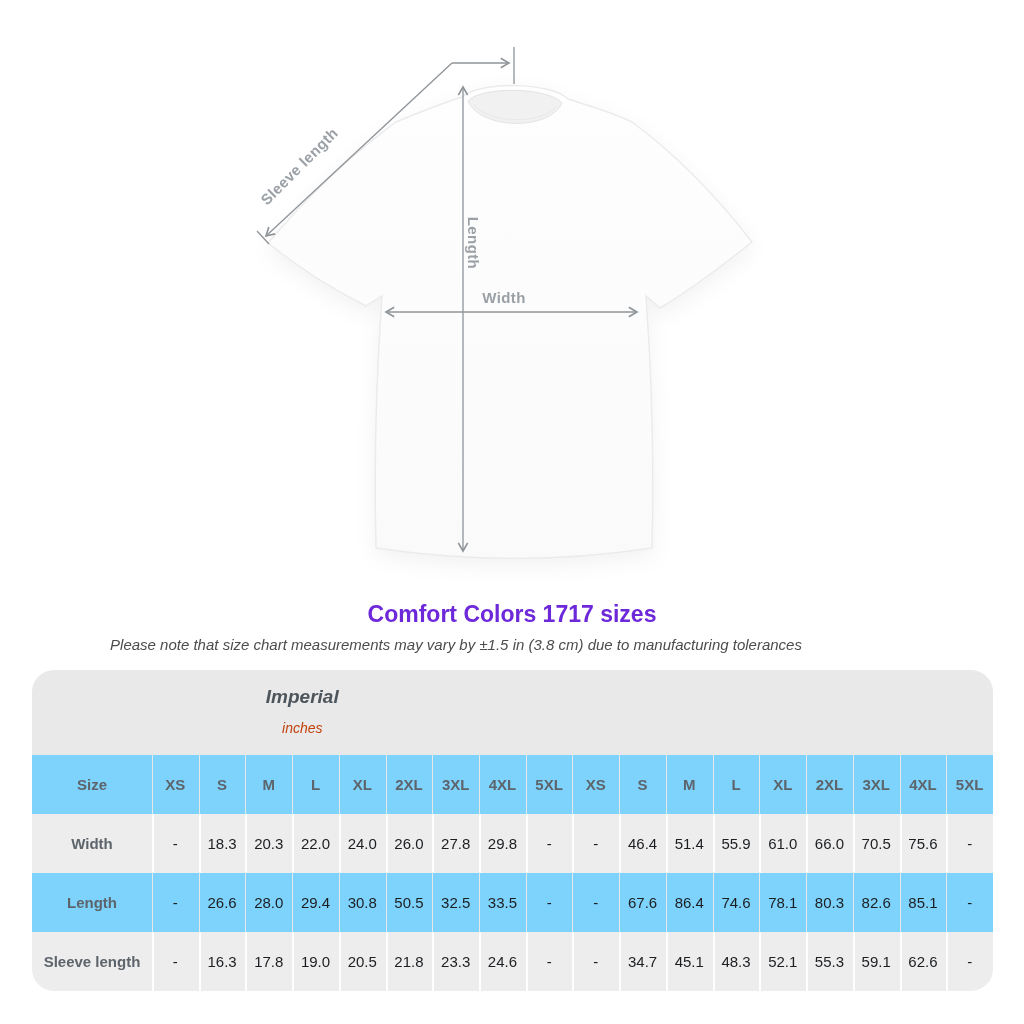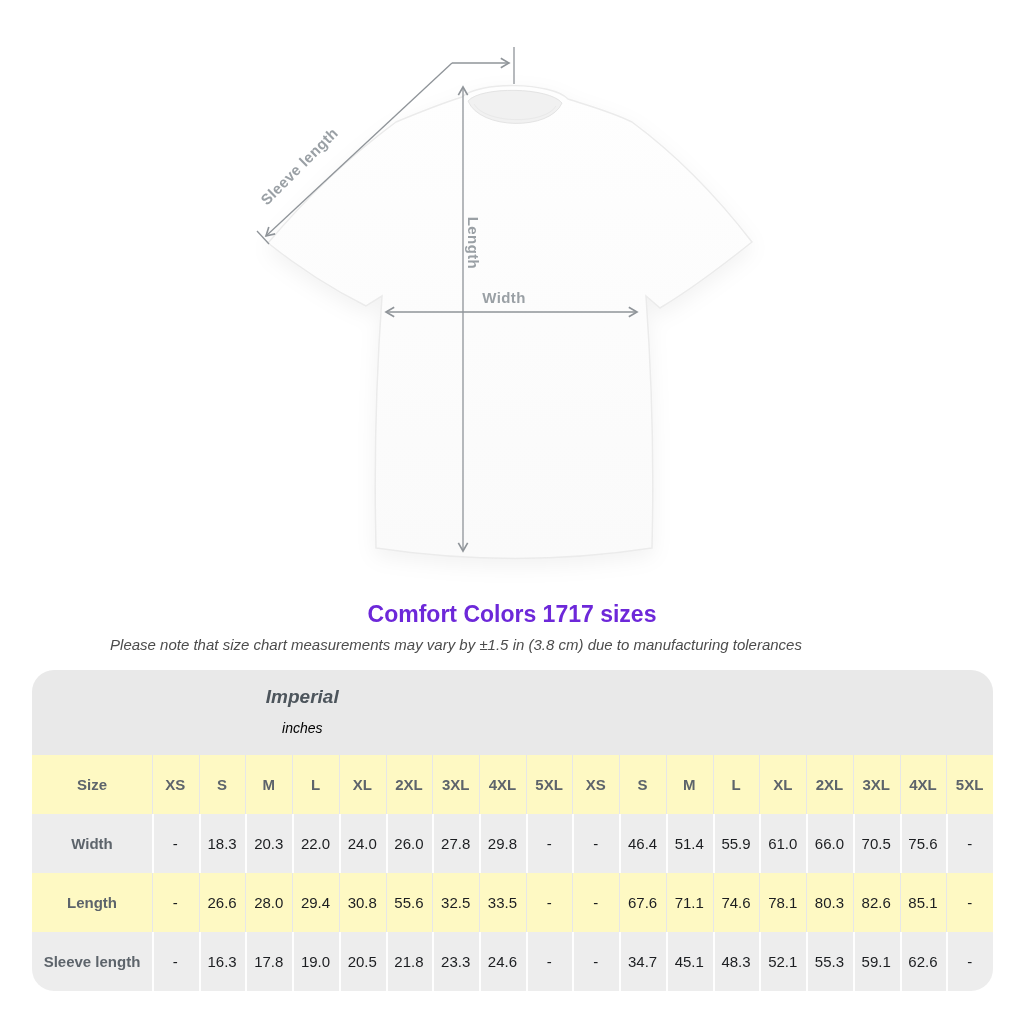--- a/index.html
+++ b/index.html
@@ -23,24 +23,24 @@
 
   
   .size-table{position:absolute;left:32px;top:670px;width:961px;height:321px;
               border-radius:22px;overflow:hidden;}
   .unit-band{height:85px;background:#e9e9e9;display:flex;}
   .band-half{display:flex;flex-direction:column;align-items:center;
              justify-content:center;padding-bottom:4px;}
   .band-half.imperial{width:calc(120px + (100% - 120px)/2);}
   .band-half.metric{width:calc((100% - 120px)/2);}
   .band-title{font-size:19px;font-weight:bold;font-style:italic;color:#4d555c;}
-  .band-sub{font-size:14px;font-style:italic;color:#000000;margin-top:12px;}
+  .band-sub{font-size:14px;font-style:italic;color:#c2410c;margin-top:12px;}
 
   .grid-row{display:grid;grid-template-columns:120px repeat(18,1fr);height:59px;}
-  .grid-row.white{background:#fef9c3;}
+  .grid-row.white{background:#7dd3fc;}
   .grid-row.gray{background:#ededed;}
   .cell{display:flex;align-items:center;justify-content:center;
         font-size:15px;color:#1c1e21;}
   .cell.hd{font-weight:bold;color:#5d646b;}
   .grid-row.white .cell + .cell{box-shadow:inset 1px 0 0 #e7e7e7;}
   .grid-row.gray  .cell + .cell{box-shadow:inset 2px 0 0 rgba(255,255,255,.9);}
 </style>
 </head>
 <body>
 
@@ -147,27 +147,27 @@
         <div class="cell">75.6</div>
         <div class="cell">-</div>
       </div>
       <div class="grid-row white">
         <div class="cell hd">Length</div>
         <div class="cell">-</div>
         <div class="cell">26.6</div>
         <div class="cell">28.0</div>
         <div class="cell">29.4</div>
         <div class="cell">30.8</div>
-        <div class="cell">55.6</div>
+        <div class="cell">50.5</div>
         <div class="cell">32.5</div>
         <div class="cell">33.5</div>
         <div class="cell">-</div>
         <div class="cell">-</div>
         <div class="cell">67.6</div>
-        <div class="cell">71.1</div>
+        <div class="cell">86.4</div>
         <div class="cell">74.6</div>
         <div class="cell">78.1</div>
         <div class="cell">80.3</div>
         <div class="cell">82.6</div>
         <div class="cell">85.1</div>
         <div class="cell">-</div>
       </div>
       <div class="grid-row gray">
         <div class="cell hd">Sleeve length</div>
         <div class="cell">-</div>

